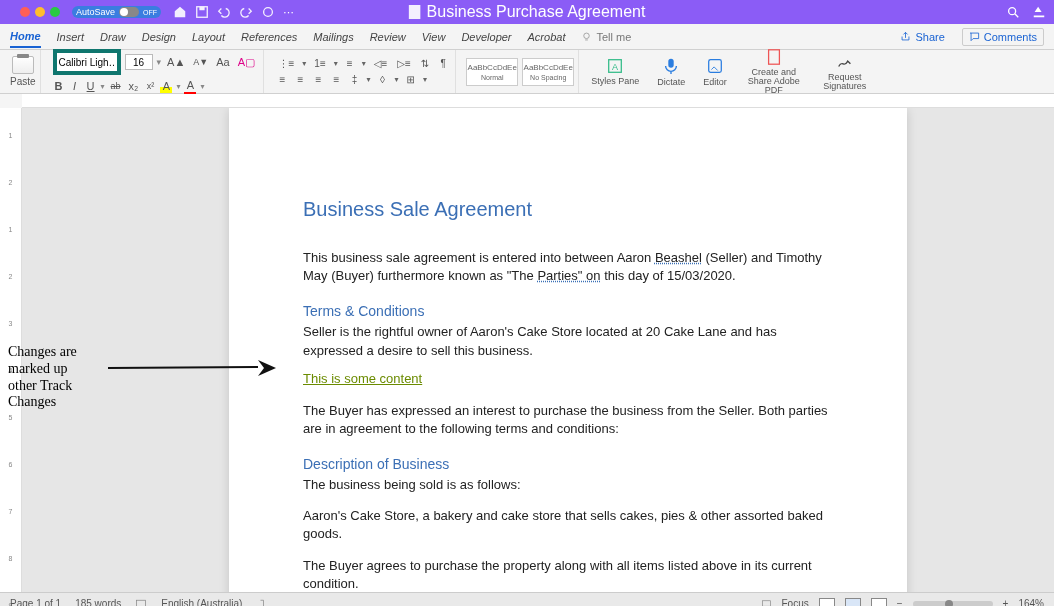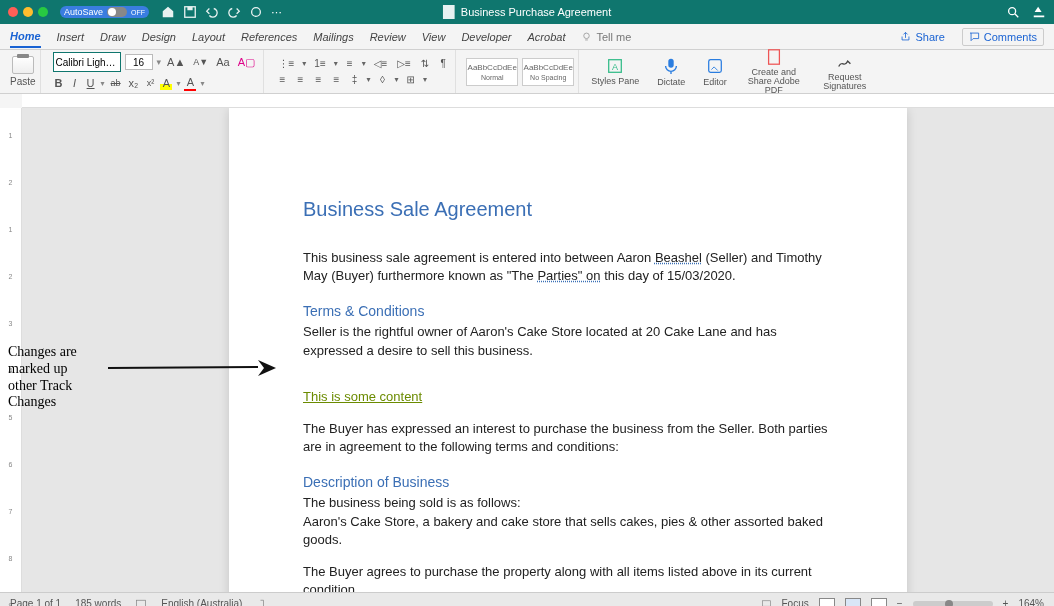--- a/index.html
+++ b/index.html
@@ -1,45 +1,45 @@
 <!DOCTYPE html>
 <html><head>
 <meta charset="utf-8">
 <style>
   * { box-sizing: border-box; margin: 0; padding: 0; }
   body { font-family: -apple-system, "Segoe UI", Arial, sans-serif; font-size: 11px; background: #f5f5f5; width: 1054px; height: 606px; overflow: hidden; position: relative; }
   
-  .title-bar { height: 24px; background: #0f766e; display: flex; align-items: center; padding: 0 8px; color: white; position: relative; }
+  .title-bar { height: 24px; background: #8b5cf6; display: flex; align-items: center; padding: 0 20px; color: white; position: relative; }
   .traffic-lights { display: flex; gap: 5px; }
   .traffic-light { width: 10px; height: 10px; border-radius: 50%; }
   .tl-red { background: #ff5f57; }
   .tl-yellow { background: #ffbd2e; }
   .tl-green { background: #28ca42; }
   .autosave-group { margin-left: 12px; display: flex; align-items: center; gap: 4px; background: #3a7de0; border-radius: 10px; padding: 1px 4px; font-size: 9px; }
   .toggle { width: 20px; height: 10px; background: #888; border-radius: 5px; position: relative; }
   .toggle::after { content: ""; position: absolute; width: 8px; height: 8px; background: white; border-radius: 50%; top: 1px; left: 1px; }
   .title-icons { display: flex; gap: 8px; margin-left: 12px; align-items: center; }
   .title-icon { width: 14px; height: 14px; opacity: 0.9; }
-  .doc-title { position: absolute; left: 50%; transform: translateX(-50%); display: flex; align-items: center; gap: 6px; font-size: 11px; font-weight: 500; }
+  .doc-title { position: absolute; left: 50%; transform: translateX(-50%); display: flex; align-items: center; gap: 6px; font-size: 16px; font-weight: 500; }
   .title-right { position: absolute; right: 8px; display: flex; gap: 12px; align-items: center; }
   
   .tab-row { height: 26px; background: #f4f4f4; border-bottom: 1px solid #d0d0d0; display: flex; align-items: center; padding: 0 10px; gap: 16px; }
   .ribbon-tab { font-size: 11px; color: #444; cursor: pointer; padding: 4px 0; font-style: italic; }
   .ribbon-tab.active { color: #1a63d3; border-bottom: 2px solid #1a63d3; font-weight: 600; }
   .tellme { display: flex; gap: 4px; color: #777; }
   .tab-right { margin-left: auto; display: flex; align-items: center; gap: 10px; }
   .share-btn, .comments-btn { display: flex; align-items: center; gap: 4px; color: #1a63d3; font-size: 11px; padding: 2px 6px; border: 1px solid transparent; }
   .comments-btn { border: 1px solid #ccc; border-radius: 2px; }
   
   .ribbon { height: 44px; background: #f4f4f4; border-bottom: 1px solid #d0d0d0; display: flex; align-items: center; padding: 0 6px; gap: 6px; }
   .ribbon-group { display: flex; flex-direction: column; align-items: center; padding: 0 4px; border-right: 1px solid #e0e0e0; height: 100%; justify-content: center; }
   .paste-icon { width: 22px; height: 18px; background: linear-gradient(#fff, #eee); border: 1px solid #bbb; border-radius: 2px; position: relative; }
   .paste-icon::before { content: ""; position: absolute; top: -3px; left: 4px; width: 12px; height: 4px; background: #888; border-radius: 1px; }
   .paste-label { font-size: 10px; color: #555; margin-top: 2px; }
-  .font-select { width: 68px; height: 16px; font-size: 10px; border: 1px solid #0f766e; background: white; padding: 9px 2px; }
+  .font-select { width: 68px; height: 16px; font-size: 10px; border: 4px solid #0f766e; background: white; padding: 9px 2px; }
   .size-select { width: 28px; height: 16px; font-size: 10px; border: 1px solid #bbb; background: white; text-align: center; }
   .font-row { display: flex; gap: 4px; align-items: center; }
   .fbtn { padding: 1px 2px; color: #555; min-width: 12px; text-align: center; }
   .style-prev { width: 52px; height: 28px; border: 1px solid #ccc; background: white; display: flex; flex-direction: column; align-items: center; justify-content: center; font-size: 8px; color: #666; padding: 1px; }
   .style-name { font-size: 7px; margin-top: 2px; }
   .big-btn { display: flex; flex-direction: column; align-items: center; gap: 2px; padding: 0 6px; font-size: 9px; color: #555; }
   .big-btn-icon { width: 18px; height: 18px; }
   
   .ruler-h { height: 14px; background: #fff; border-bottom: 1px solid #ddd; margin-left: 22px; position: relative; display: flex; align-items: center; font-size: 7px; color: #888; }
   
@@ -270,24 +270,24 @@
   </div>
   <div class="canvas">
     <div class="canvas-inner">
     <div class="page">
       <h1 class="doc-h1">Business Sale Agreement</h1>
       <p class="doc-p">
         <span>This business sale agreement is entered into between Aaron </span><span class="sq-under">Beashel</span><span> (Seller) and Timothy May (Buyer) furthermore known as "The </span><span class="sq-under">Parties"  on</span><span> this day of 15/03/2020.</span>
       </p>
       <h2 class="doc-h2">Terms &amp; Conditions</h2>
       <p class="doc-p">Seller is the rightful owner of Aaron's Cake Store located at 20 Cake Lane and has expressed a desire to sell this business.</p>
-      <p class="doc-p" style="margin-top:28px; margin-bottom:14px"><span class="track-change">This is some content</span></p>
+      <p class="doc-p" style="margin-top:10px; margin-bottom:14px"><span class="track-change">This is some content</span></p>
       <p class="doc-p">The Buyer has expressed an interest to purchase the business from the Seller. Both parties are in agreement to the following terms and conditions:</p>
       <h2 class="doc-h2">Description of Business</h2>
-      <p class="doc-p" style="margin-bottom:0">The business being sold is as follows:</p>
+      <p class="doc-p" style="margin-bottom:12px">The business being sold is as follows:</p>
       <p class="doc-p">Aaron's Cake Store, a bakery and cake store that sells cakes, pies &amp; other assorted baked goods.</p>
       <p class="doc-p" style="margin-top:14px">The Buyer agrees to purchase the property along with all items listed above in its current condition.</p>
 
     </div>
     </div>
   </div>
 </div>
 
 <div class="annotation">
   <div>Changes are</div>

